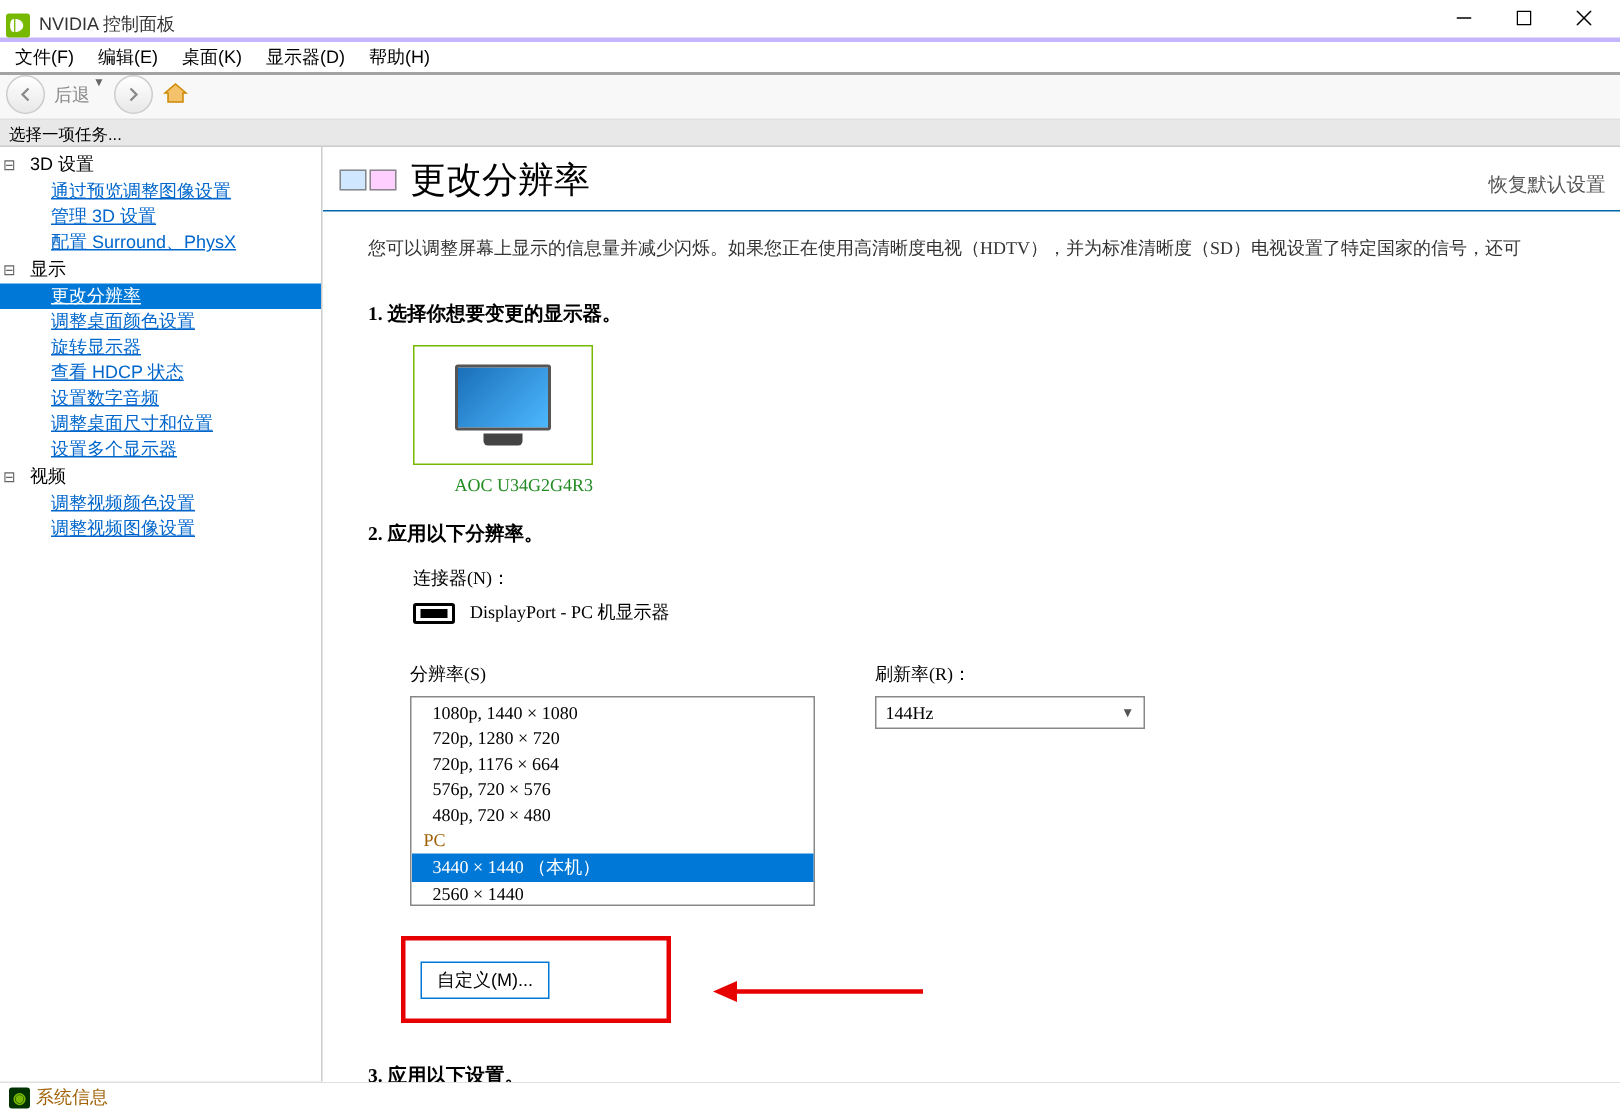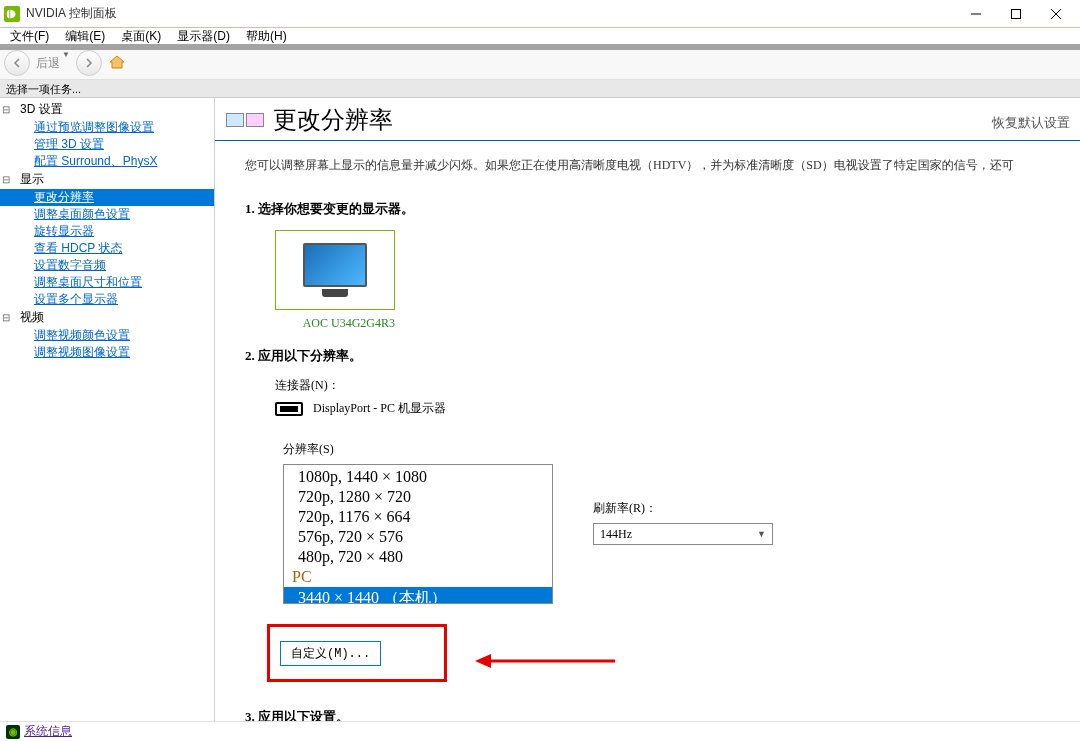--- a/index.html
+++ b/index.html
@@ -8,23 +8,23 @@
       font-size: 12px;
       background: #fff;
       width: 1080px;
       height: 741px;
       overflow: hidden;
       position: relative;
     }
     .titlebar {
       height: 28px;
       display: flex;
-      align-items: center;
+      align-items: flex-end;
       padding: 0 4px;
-      border-bottom: 1px solid #c4b5fd;
+      border-bottom: 3px solid #c4b5fd;
       background: #fff;
     }
     .titlebar .app-icon {
       width: 16px; height: 16px;
       background: #76b900;
       border-radius: 2px;
       margin-right: 6px;
       display: flex;
       align-items: center;
       justify-content: center;
@@ -35,21 +35,21 @@
       width: 40px; height: 26px;
       display: flex; align-items: center; justify-content: center;
       cursor: pointer;
       color: #333;
     }
     .menubar {
       height: 22px;
       display: flex;
       align-items: center;
       padding: 0 2px;
-      border-bottom: 6px solid #a3a3a3;
+      border-bottom: 2px solid #a3a3a3;
     }
     .menubar .menu-item {
       padding: 2px 8px;
       cursor: pointer;
     }
     .toolbar {
       height: 30px;
       display: flex;
       align-items: flex-start;
       padding: 0 4px;
@@ -188,30 +188,29 @@
     }
     .connector-icon:before {
       content: "";
       position: absolute;
       left: 3px; right: 3px; top: 2px; bottom: 2px;
       background: #000;
     }
     .two-col {
       display: flex;
       gap: 40px;
-      margin-left: 38px;
-      align-items: center;
+      margin-left: 28px;
     }
     .col-label { font-family: "SimSun", serif; margin-bottom: 6px; }
     .res-list {
       width: 270px; height: 140px;
       border: 1px solid #888;
       overflow-y: scroll;
       font-family: "SimSun", serif;
-      font-size: 16px;
+      font-size: 12px;
       padding-top: 2px;
     }
     .res-item { padding: 1px 14px; white-space: nowrap; }
     .res-cat { padding: 1px 8px; color: #a16207; font-weight: normal; }
     .res-item.selected { background: #0078d7; color: #fff; }
     .refresh-select {
       width: 180px; height: 22px;
       border: 1px solid #888;
       padding: 0 6px;
       display: flex;
@@ -226,21 +225,21 @@
       border: 3px solid #e60000;
       width: 180px;
       height: 58px;
       display: flex;
       align-items: center;
       position: relative;
     }
     .custom-btn {
       border: 1px solid #0078d7;
       padding: 3px 10px;
-      font-family: Liberation Mono, monospace;
+      font-family: Liberation Sans, sans-serif;
       font-size: 12px;
       background: #fff;
       cursor: pointer;
     }
     .arrow {
       position: absolute;
       left: 230px;
       top: 24px;
     }
     .statusbar {
@@ -256,21 +255,21 @@
     }
     .status-icon {
       width: 14px; height: 14px;
       background: #003300;
       border-radius: 2px;
       display: flex; align-items: center; justify-content: center;
       color: #76b900;
       font-size: 10px;
       font-weight: bold;
     }
-    .status-link { color: #4c1d95; text-decoration: underline; cursor: pointer; }
+    .status-link { color: #a16207; cursor: pointer; }
     .connector-label-above { margin-left: 30px; font-family: "SimSun", serif; margin-bottom: 6px; }
   </style>
 </head>
 <body>
 
 <div class="titlebar">
   <div class="app-icon">
     <svg viewBox="0 0 16 16">
         <path fill="#fff" d="M6 3c3 0 6 2 6 5s-3 5-6 5V3zm-1 0v10c-2 0-3-2-3-5s1-5 3-5z"></path>
       </svg>

